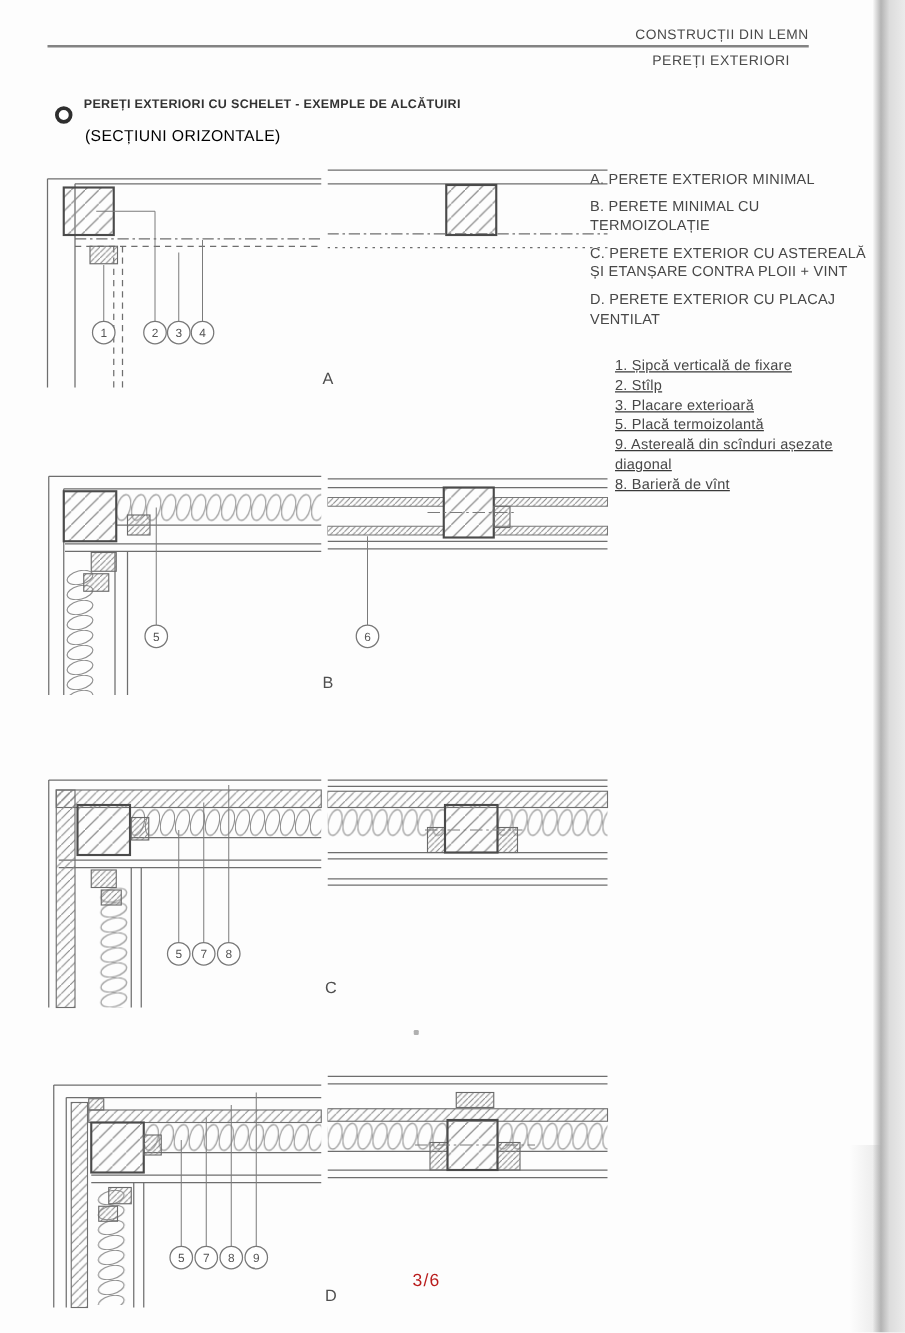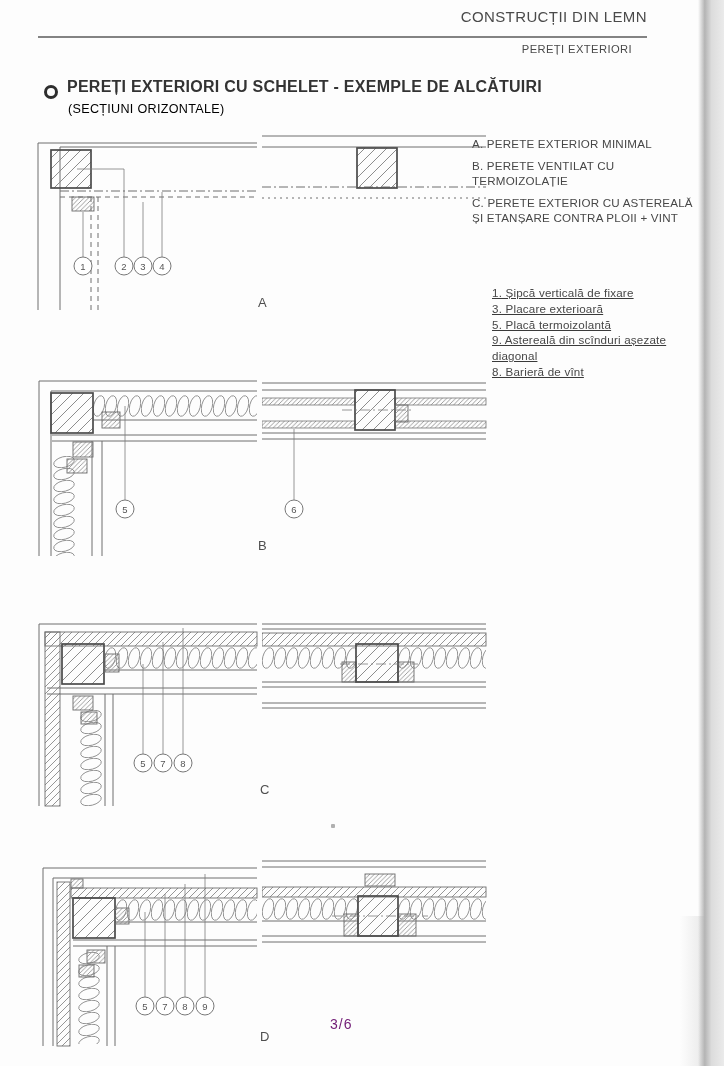--- a/index.html
+++ b/index.html
@@ -1,36 +1,36 @@
 <!DOCTYPE html>
 <html><head>
 <meta charset="utf-8">
 <style>
   html,body{margin:0;padding:0;}
   body{width:724px;height:1066px;position:relative;background:#fdfdfd;overflow:hidden;
        font-family:"Liberation Sans",sans-serif;color:#3a3a3a;}
   .abs{position:absolute;}
   
-  .hdr-top{top:8px;right:77px;font-size:15px;letter-spacing:.4px;color:#4a4a4a;}
+  .hdr-top{top:22px;right:77px;font-size:11px;letter-spacing:.4px;color:#4a4a4a;}
   .hdr-rule{top:36px;left:38px;right:77px;height:2px;background:#5a5a5a;opacity:.75;}
   .hdr-sub{top:43px;right:92px;font-size:11.2px;letter-spacing:.4px;color:#4a4a4a;}
   
   .bullet{top:85px;left:44px;width:8px;height:8px;border:3.4px solid #2e2e2e;border-radius:50%;}
-  .title{top:78px;left:67px;font-size:16px;font-weight:bold;letter-spacing:.25px;color:#333;}
+  .title{top:78px;left:67px;font-size:10px;font-weight:bold;letter-spacing:.25px;color:#333;}
   .subtitle{top:102px;left:68px;font-size:12.6px;letter-spacing:.3px;color:#000000;}
   
   .legend-types{top:136px;left:472px;width:222px;}
   .type-item{font-size:11.6px;line-height:15.6px;color:#474747;margin:0 0 6px 0;letter-spacing:.2px;}
   .legend-list{top:285px;left:492px;width:220px;text-decoration:underline;}
   .list-item{font-size:11.6px;line-height:15.8px;color:#474747;letter-spacing:.2px;}
   
   svg.panel{position:absolute;}
   .co{font-family:"Liberation Sans",sans-serif;font-size:9.5px;fill:#565656;text-anchor:middle;}
   .sec-label{font-size:13px;color:#4f4f4f;}
-  .page-num{top:1016px;left:330px;font-size:14px;color:#701a75;letter-spacing:1px;}
+  .page-num{top:1016px;left:330px;font-size:14px;color:#b91c1c;letter-spacing:1px;}
   
   .scan-edge{top:0;right:0;width:26px;height:100%;
     background:linear-gradient(to right,rgba(185,185,185,0) 0%,#b4b4b4 26%,#dcdcdc 52%,#ebebeb 100%);}
   .scan-edge-bottom{bottom:0;right:0;width:52px;height:150px;
     background:linear-gradient(to left,#cfcfcf 0%,rgba(207,207,207,0) 85%);opacity:.8;}
   .stray{top:824px;left:331px;width:4px;height:4px;background:#8f8f8f;border-radius:1px;opacity:.7;}
 </style>
 </head>
 <body>
 
@@ -57,26 +57,28 @@
 <div class="abs hdr-top">CONSTRUCȚII DIN LEMN</div>
 <div class="abs hdr-rule"></div>
 <div class="abs hdr-sub">PEREȚI EXTERIORI</div>
 
 <div class="abs bullet"></div>
 <div class="abs title">PEREȚI EXTERIORI CU SCHELET - EXEMPLE DE ALCĂTUIRI</div>
 <div class="abs subtitle">(SECȚIUNI ORIZONTALE)</div>
 
 <div class="abs legend-types">
   <p class="type-item">A. PERETE EXTERIOR MINIMAL</p>
-  <p class="type-item">B. PERETE VENTILAT CU TERMOIZOLAȚIE</p>
+  <p class="type-item">B. PERETE MINIMAL CU TERMOIZOLAȚIE</p>
   <p class="type-item">C. PERETE EXTERIOR CU ASTEREALĂ ȘI ETANȘARE CONTRA PLOII + VINT</p>
+  <p class="type-item">D. PERETE EXTERIOR CU PLACAJ VENTILAT</p>
 </div>
 
 <div class="abs legend-list">
   <div class="list-item">1. Șipcă verticală de fixare</div>
+  <div class="list-item">2. Stîlp</div>
   <div class="list-item">3. Placare exterioară</div>
   <div class="list-item">5. Placă termoizolantă</div>
   <div class="list-item">9. Astereală din scînduri așezate diagonal</div>
   <div class="list-item">8. Barieră de vînt</div>
 </div>
 
 <svg class="panel" style="left:35px;top:130px" width="225" height="182" viewBox="0 0 225 182">
   <g stroke="#6e6e6e" stroke-width="1" fill="none">
     <path d="M3,13 H222 M25,17 H222 M3,13 V180 M25,17 V180"></path>
     <path d="M25,61 H222" stroke-dasharray="9 3 2 3"></path>

